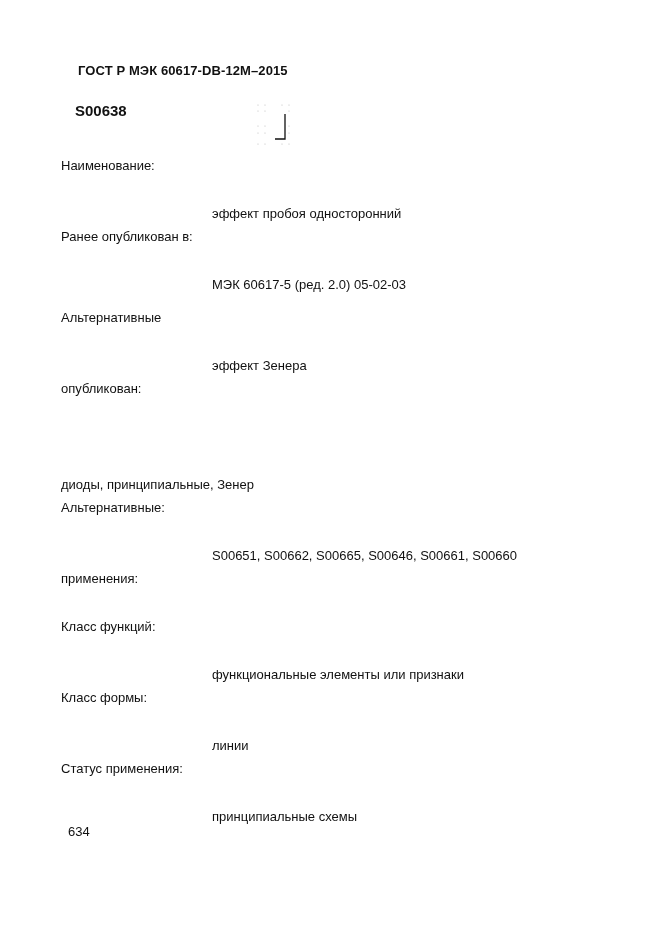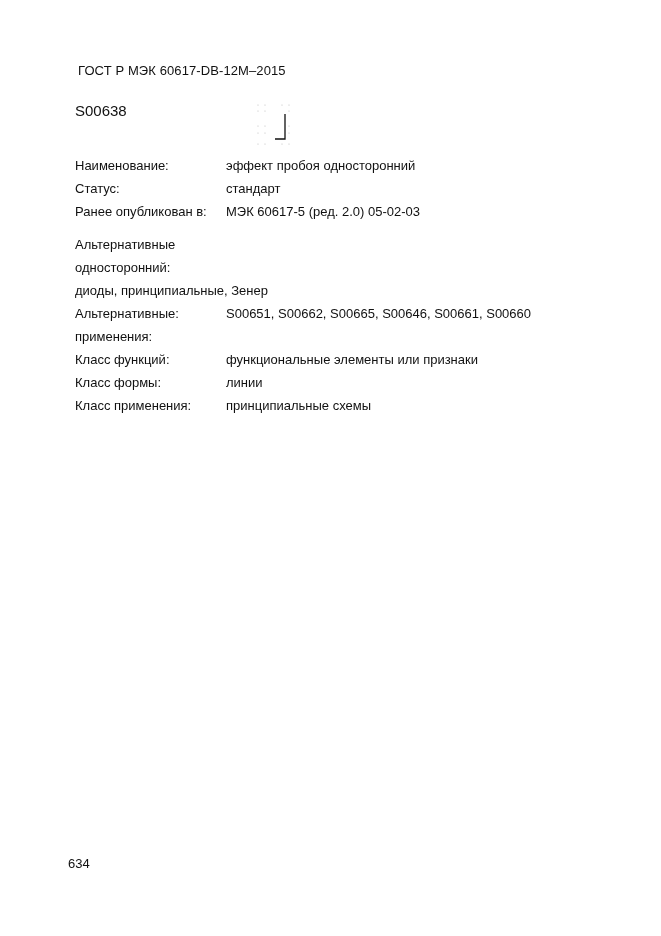--- a/index.html
+++ b/index.html
@@ -2,33 +2,33 @@
 <html><head>
   <meta charset="utf-8">
   <style>
     html, body { margin: 0; padding: 0; background: #ffffff; }
     body {
       width: 661px; height: 936px; position: relative; overflow: hidden;
       font-family: "Liberation Sans", sans-serif; color: #111;
     }
     .header {
       position: absolute; left: 78px; top: 63px;
-      font-size: 13px; font-weight: normal; letter-spacing: 0.1px;
+      font-size: 13px; font-weight: bold; letter-spacing: 0.1px;
     }
     .code {
       position: absolute; left: 75px; top: 102px;
-      font-size: 15px; font-weight: normal; text-align: right;
+      font-size: 15px; font-weight: bold; text-align: right;
     }
     .symbol { position: absolute; left: 255px; top: 102px; width: 42px; height: 46px; }
-    .rows { position: absolute; left: 75px; top: 154px; width: 520px; }
+    .rows { position: absolute; left: 61px; top: 154px; width: 520px; }
     .row { display: flex; font-size: 13px; line-height: 23px; }
     .row .lbl { width: 151px; flex: 0 0 151px; }
-    .row .val { flex: 1; }
+    .row .val { flex: 1; margin-top: 48px; }
     .gap { height: 10px; }
-    .pagenum { position: absolute; left: 68px; top: 856px; font-size: 13px; }
+    .pagenum { position: absolute; left: 68px; top: 824px; font-size: 13px; }
   </style>
 </head>
 <body>
 
 <div class="header">ГОСТ Р МЭК 60617-DB-12M–2015</div>
 
 <div class="code">S00638</div>
 
 <svg class="symbol" viewBox="0 0 42 46">
   <g fill="#bbb">
@@ -52,35 +52,32 @@
   </g>
   <polyline points="30,12 30,37 20,37" fill="none" stroke="#111" stroke-width="1.3"></polyline>
 </svg>
 
 <div class="rows">
   <div class="row">
     <span class="lbl">Наименование:</span>
     <span class="val">эффект пробоя односторонний</span>
   </div>
   <div class="row">
-    <span class="lbl">Статус:</span>
-    <span class="val">стандарт</span>
-  </div>
-  <div class="row">
     <span class="lbl">Ранее опубликован в:</span>
     <span class="val">МЭК 60617-5 (ред. 2.0) 05-02-03</span>
   </div>
 
   <div class="gap"></div>
 
   <div class="row">
     <span class="lbl">Альтернативные</span>
+    <span class="val">эффект Зенера</span>
   </div>
   <div class="row">
-    <span class="lbl">односторонний:</span>
+    <span class="lbl">опубликован:</span>
     <span class="val"></span>
   </div>
   <div class="row">
     <span class="val">диоды, принципиальные, Зенер</span>
   </div>
   <div class="row">
     <span class="lbl">Альтернативные:</span>
     <span class="val">S00651, S00662, S00665, S00646, S00661, S00660</span>
   </div>
   <div class="row">
@@ -89,18 +86,18 @@
   </div>
   <div class="row">
     <span class="lbl">Класс функций:</span>
     <span class="val">функциональные элементы или признаки</span>
   </div>
   <div class="row">
     <span class="lbl">Класс формы:</span>
     <span class="val">линии</span>
   </div>
   <div class="row">
-    <span class="lbl">Класс применения:</span>
+    <span class="lbl">Статус применения:</span>
     <span class="val">принципиальные схемы</span>
   </div>
 </div>
 
 <div class="pagenum">634</div>
 
 </body></html>

